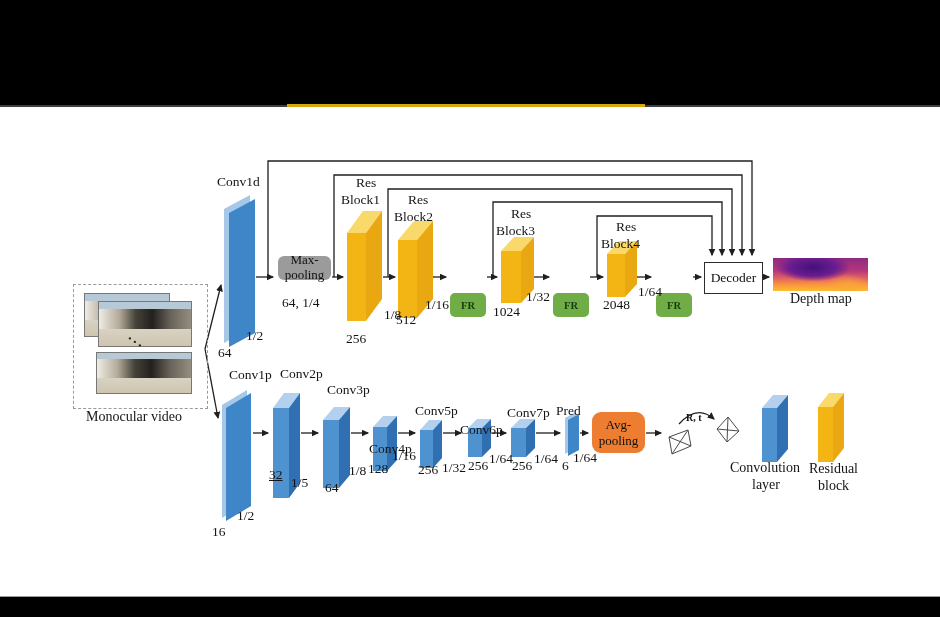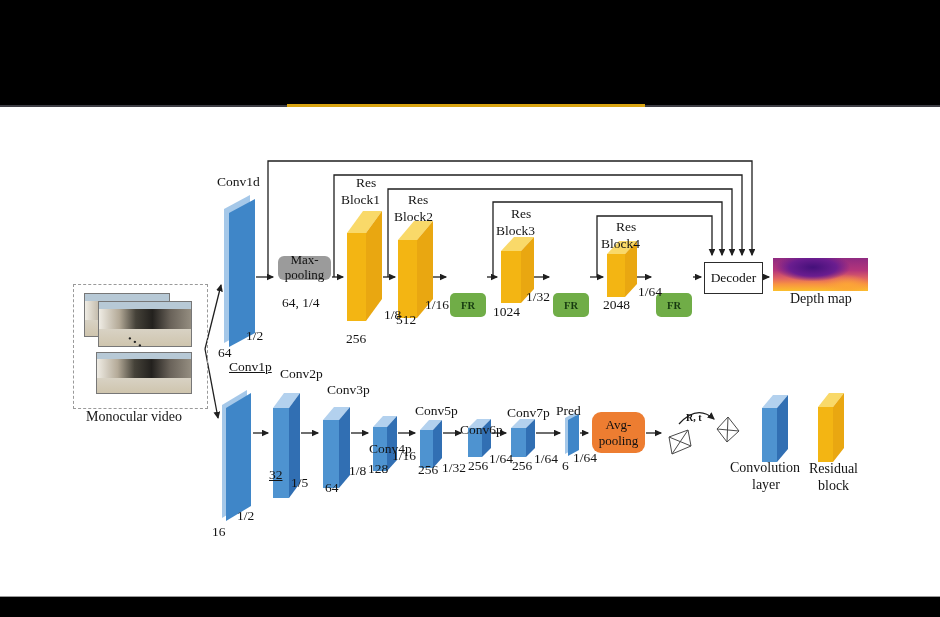--- a/index.html
+++ b/index.html
@@ -219,21 +219,21 @@
   <div class="lb" style="left:511px;top:207px;">Res</div>
   <div class="lb" style="left:496px;top:224px;">Block3</div>
   <div class="lb num" style="left:493px;top:305px;">1024</div>
   <div class="lb num" style="left:526px;top:290px;">1/32</div>
 
   <div class="lb" style="left:616px;top:220px;">Res</div>
   <div class="lb" style="left:601px;top:237px;">Block4</div>
   <div class="lb num" style="left:603px;top:298px;">2048</div>
   <div class="lb num" style="left:638px;top:285px;">1/64</div>
 
-  <div class="lb" style="left:229px;top:360px;text-decoration:underline;">Conv1p</div>
+  <div class="lb" style="left:229px;top:368px;">Conv1p</div>
   <div class="lb" style="left:280px;top:367px;">Conv2p</div>
   <div class="lb" style="left:327px;top:383px;">Conv3p</div>
   <div class="lb" style="left:369px;top:395px;margin-top:47px;">Conv4p</div>
   <div class="lb" style="left:415px;top:404px;">Conv5p</div>
   <div class="lb" style="left:460px;top:406px;margin-top:17px;">Conv6p</div>
   <div class="lb" style="left:507px;top:406px;">Conv7p</div>
   <div class="lb" style="left:556px;top:404px;">Pred</div>
 
   <div class="lb num" style="left:212px;top:525px;">16</div>
   <div class="lb num" style="left:237px;top:509px;">1/2</div>

